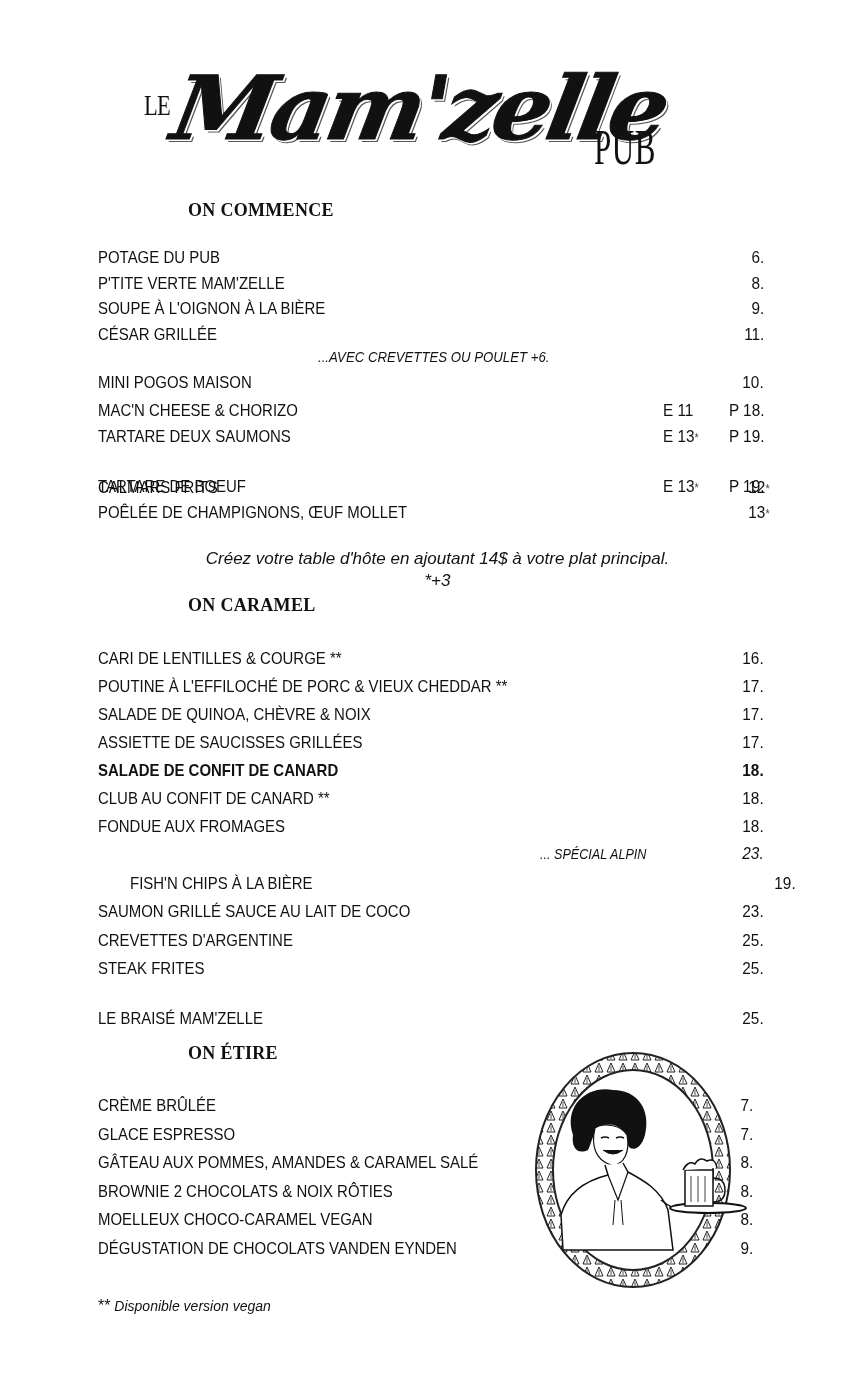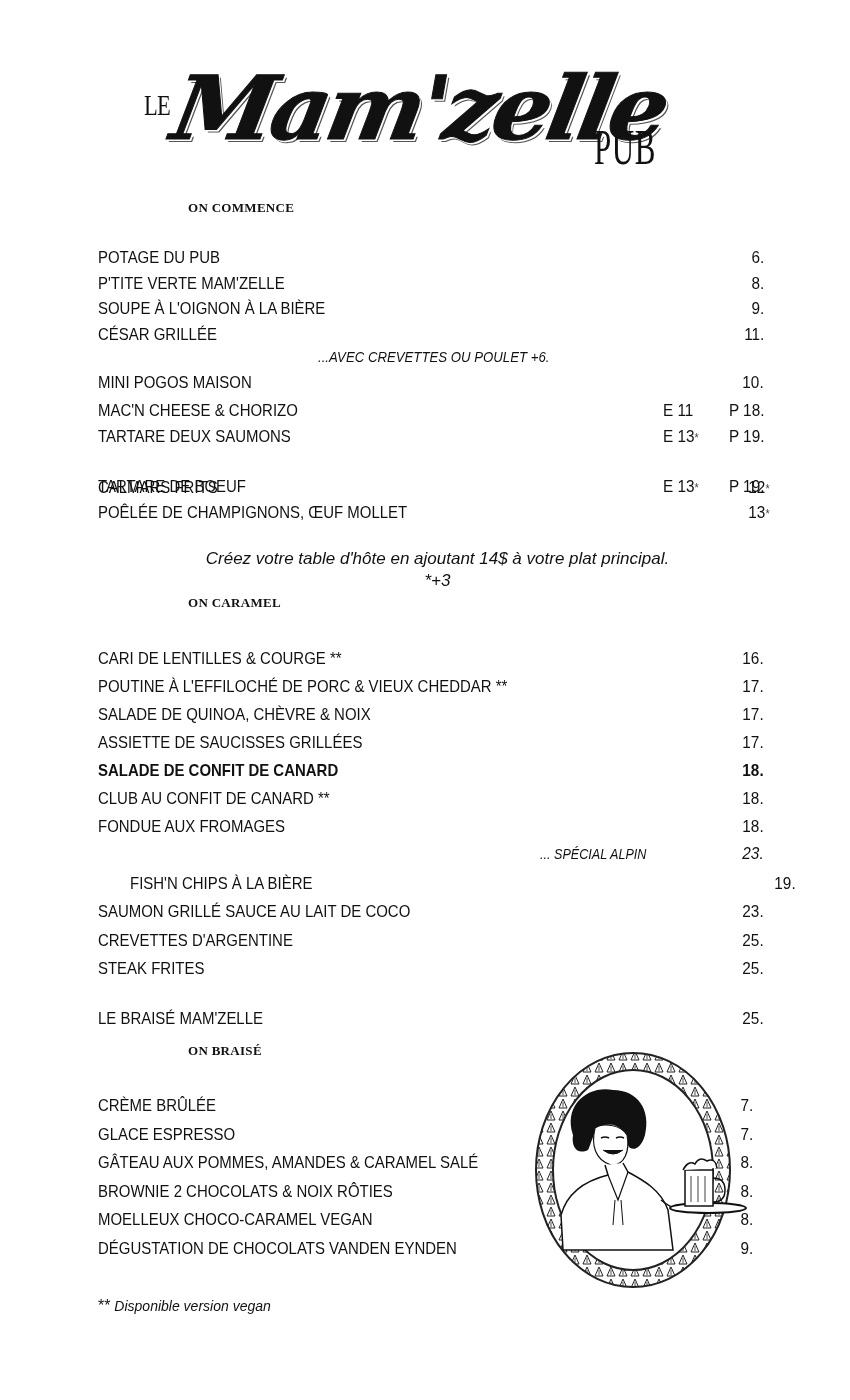--- a/index.html
+++ b/index.html
@@ -4,21 +4,21 @@
   <style>
     * { box-sizing: border-box; margin: 0; padding: 0; }
     html, body { width: 850px; height: 1400px; background: #ffffff; overflow: hidden; }
     body { position: relative; font-family: "Liberation Sans Narrow", "Liberation Sans", sans-serif; color: #111; }
 
     .logo { position: absolute; left: 136px; top: 62px; width: 540px; height: 140px; }
     .logo .le { position: absolute; left: 8px; top: 26px; font-family: "Liberation Serif", serif; font-size: 30px; letter-spacing: -1px; transform: scaleX(0.75); transform-origin: left; color: #111; }
     .logo .script { position: absolute; left: 38px; top: -6px; font-family: "DejaVu Serif", serif; font-style: italic; font-weight: bold; font-size: 88px; letter-spacing: -4px; color: #111; transform: skewX(-10deg) scaleX(1.05); transform-origin: left; -webkit-text-stroke: 1px #111; text-shadow: 2px 2px 0 #fff, 3px 3px 0 #555; }
     .logo .pub { position: absolute; left: 458px; top: 56px; font-family: "Liberation Serif", serif; font-size: 50px; transform: scaleX(0.62); transform-origin: left; letter-spacing: 1px; color: #111; }
 
-    .section-title { position: absolute; left: 188px; font-family: "Liberation Serif", serif; font-weight: bold; font-size: 13px; font-variant: small-caps; letter-spacing: 0.3px; color: #111; }
+    .section-title { position: absolute; left: 188px; font-family: "Liberation Serif", serif; font-weight: bold; font-size: 18px; font-variant: small-caps; letter-spacing: 0.3px; color: #111; }
 
     .row { position: absolute; left: 98px; width: 672px; height: 24px; font-size: 17px; line-height: 24px; white-space: nowrap; }
     .row .name { position: absolute; left: 0; top: 0; transform: scaleX(0.88); transform-origin: left; }
     .row .price { position: absolute; right: 6px; top: 0; transform: scaleX(0.9); transform-origin: right; }
     .row .entree { position: absolute; left: 565px; top: 0; transform: scaleX(0.9); transform-origin: left; }
     .star { font-size: 12px; color: #444; vertical-align: 0px; }
 
     .note-italic { position: absolute; font-style: italic; font-size: 15px; transform: scaleX(0.88); transform-origin: left; white-space: nowrap; }
     .centered-note { position: absolute; left: 0; width: 875px; text-align: center; font-style: italic; font-size: 17px; white-space: nowrap; }
 
@@ -141,21 +141,21 @@
 </div>
 <div class="row" style="top:957px;">
   <span class="name">STEAK FRITES</span>
   <span class="price">25.</span>
 </div>
 <div class="row" style="top:985px;margin-top:22px;">
   <span class="name">LE BRAISÉ MAM'ZELLE</span>
   <span class="price">25.</span>
 </div>
 
-<div class="section-title" style="top:1043px;">ON BRAISÉ</div>
+<div class="section-title" style="top:1043px;">ON ÉTIRE</div>
 
 <svg class="illustration" viewBox="0 0 215 240">
   <defs>
     <pattern id="leafPat" width="12" height="12" patternUnits="userSpaceOnUse">
       <rect width="12" height="12" fill="#fff"></rect>
       <path d="M6 1 L10 10 L2 10 Z" fill="#fff" stroke="#222" stroke-width="1"></path>
       <path d="M6 4 L6 9" stroke="#222" stroke-width="0.8"></path>
     </pattern>
   </defs>
   <ellipse cx="100" cy="120" rx="97" ry="117" fill="url(#leafPat)" stroke="#222" stroke-width="2"></ellipse>

